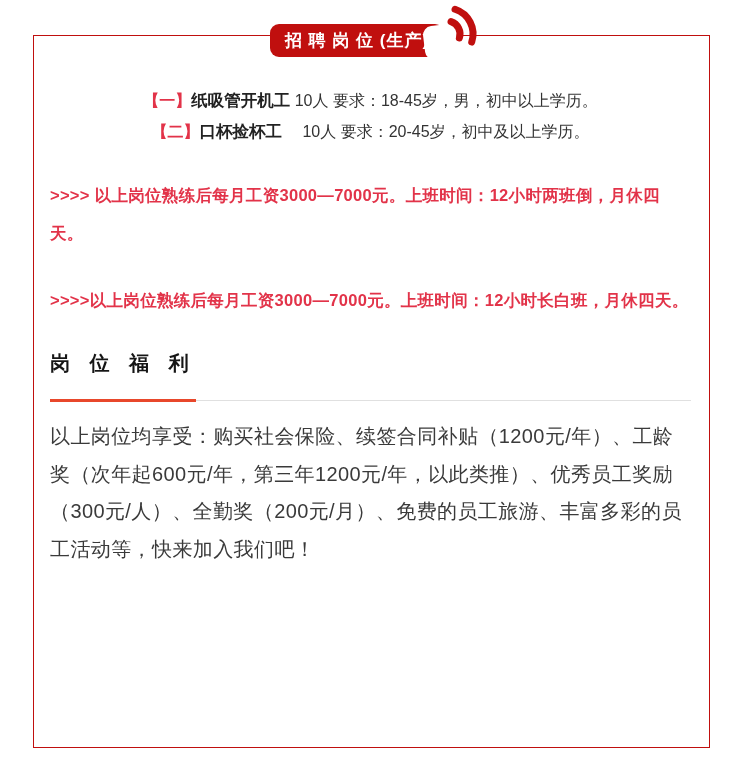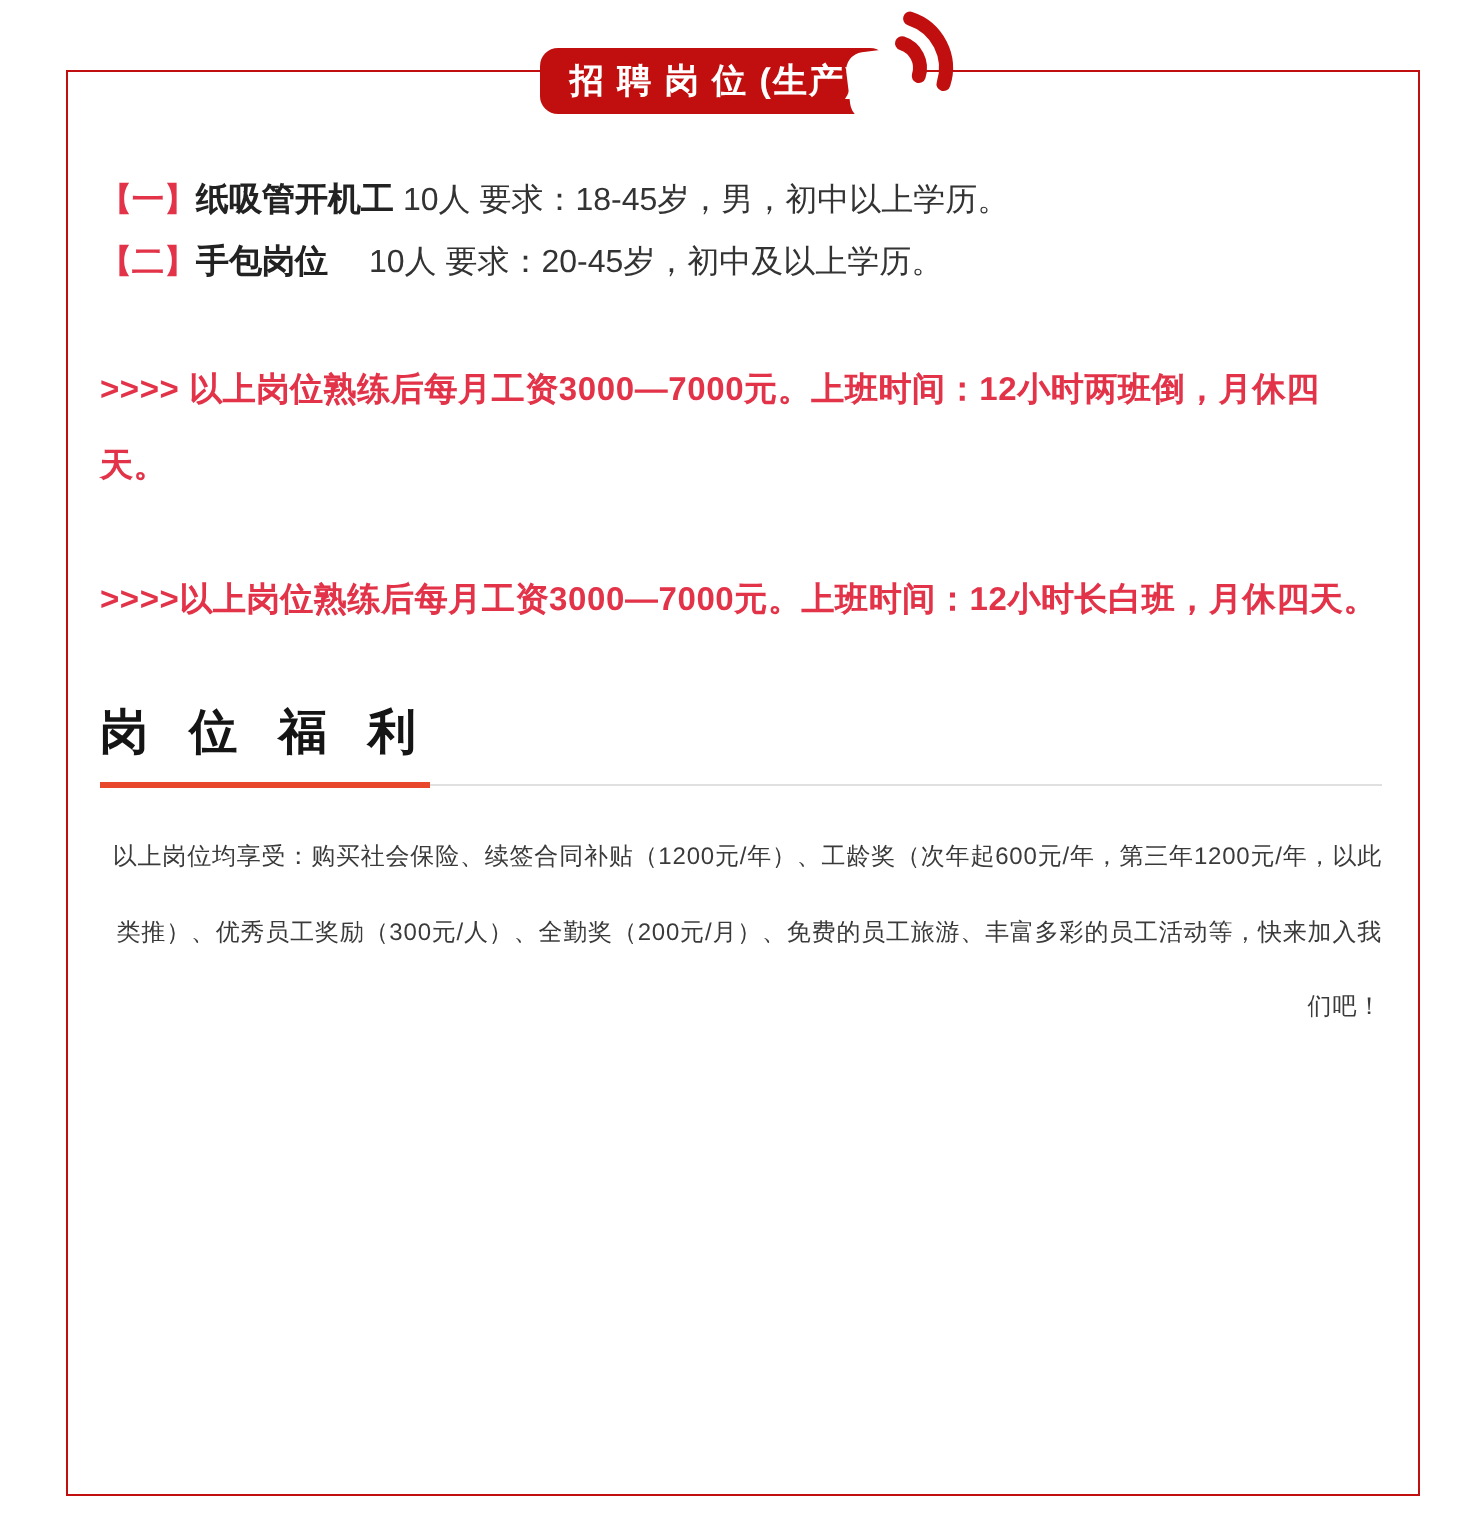--- a/index.html
+++ b/index.html
@@ -43,53 +43,52 @@
   }
 
   
   .content {
     position: absolute;
     left: 34px; top: 36px;
     width: 675px; height: 711px;
     padding: 49px 18px 0 16px;
     overflow: hidden;
   }
-  .job { font-size: 16px; line-height: 31px; color: #333; }
+  .job { font-size: 16px; line-height: 31px; color: #333; text-align: center; }
   .job .tag { color: #e23349; font-weight: bold; }
   .job .jtitle { color: #222; font-weight: bold; font-size: 16.5px; }
   .note {
     margin-top: 29px;
     font-size: 16.5px;
     font-weight: bold;
     color: #e23349;
     line-height: 38px;
     letter-spacing: 0.3px;
   }
   .gap1 { margin-top: 38px; }
   .sec-head {
     margin-top: 31px;
     border-bottom: 1px solid #e0e0e0;
   }
   .sec-title {
     display: inline-block;
-    font-size: 24px;
+    font-size: 20px;
     font-weight: bold;
     color: #151515;
     letter-spacing: 7px;
-    padding-bottom: 9px;
+    padding-bottom: 22px;
     margin-bottom: -2px;
     border-bottom: 3px solid #e8472b;
   }
   .sec-body {
     margin-top: 17px;
-    font-size: 12px;
+    font-size: 20px;
     line-height: 37.5px;
     color: #3a3a3a;
     letter-spacing: 0.4px;
-    text-align: right;
   }
   .reward { margin-top: 12px; font-size: 16px; line-height: 31px; color: #3a3a3a; }
   .reward .tag { color: #e23349; font-weight: bold; }
 </style>
 </head>
 <body>
 
 <div class="poster">
 
   <div class="frame"></div>
@@ -103,21 +102,21 @@
     <g fill="none" stroke="#c00f0e" stroke-width="7" stroke-linecap="round" transform="rotate(18 26 34)">
       <path d="M 26 21 A 13 13 0 0 1 39 34"></path>
       <path d="M 26 8 A 26 26 0 0 1 52 34"></path>
     </g>
   </svg>
 
   <div class="content">
 
     <div>
       <p class="job"><span class="tag">【一】</span><span class="jtitle">纸吸管开机工</span> <span>10人 要求：18-45岁，男，初中以上学历。</span></p>
-      <p class="job"><span class="tag">【二】</span><span class="jtitle">手包岗位</span> <span>　10人 要求：20-45岁，初中及以上学历。</span></p>
+      <p class="job"><span class="tag">【二】</span><span class="jtitle">口杯捡杯工</span> <span>　10人 要求：20-45岁，初中及以上学历。</span></p>
     </div>
 
     <p class="note">&gt;&gt;&gt;&gt; 以上岗位熟练后每月工资3000—7000元。上班时间：12小时两班倒，月休四天。</p>
 
 
     <p class="note">&gt;&gt;&gt;&gt;以上岗位熟练后每月工资3000—7000元。上班时间：12小时长白班，月休四天。</p>
 
     <div class="sec-head">
       <span class="sec-title">岗 位 福 利</span>
     </div>

